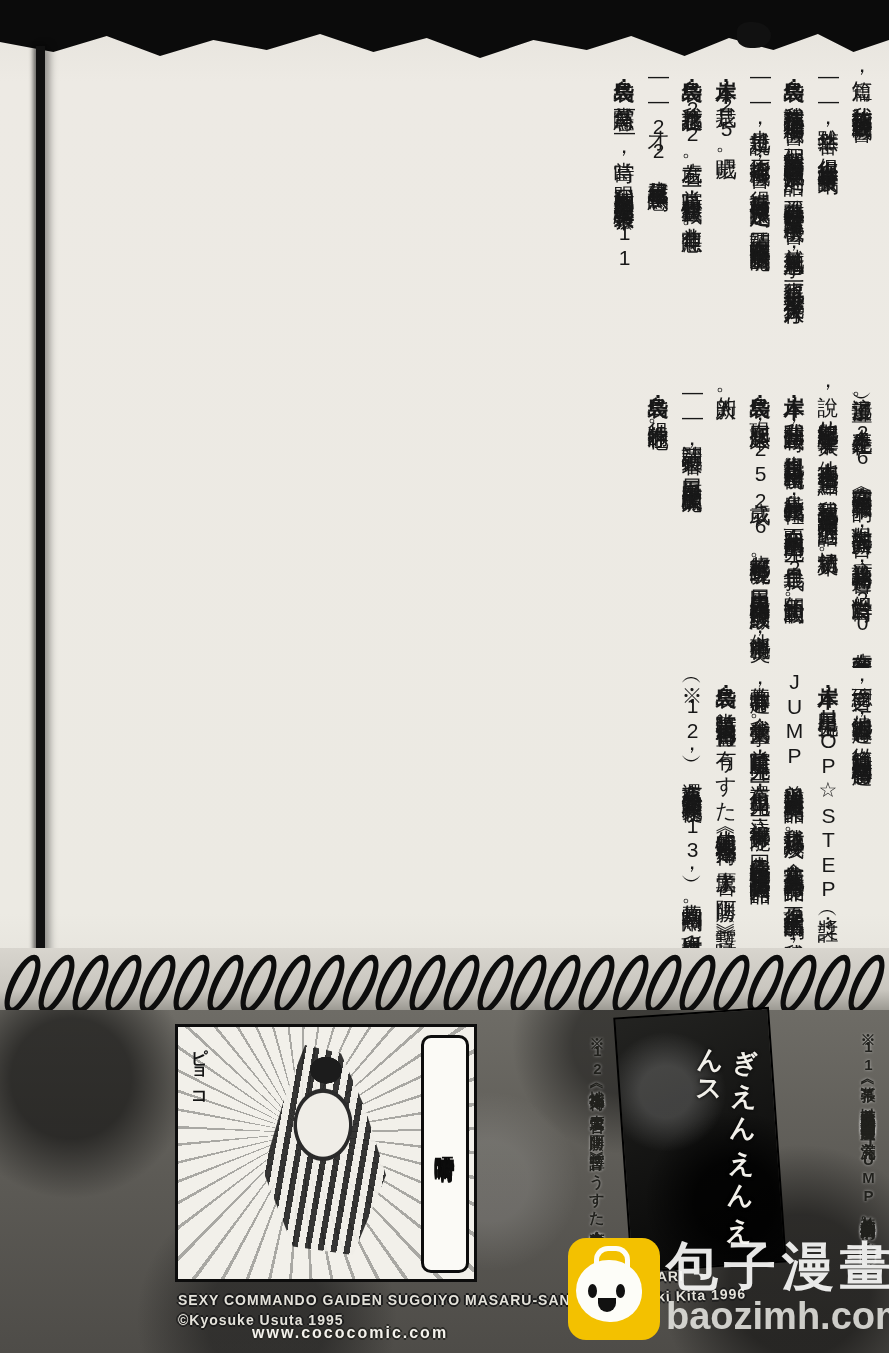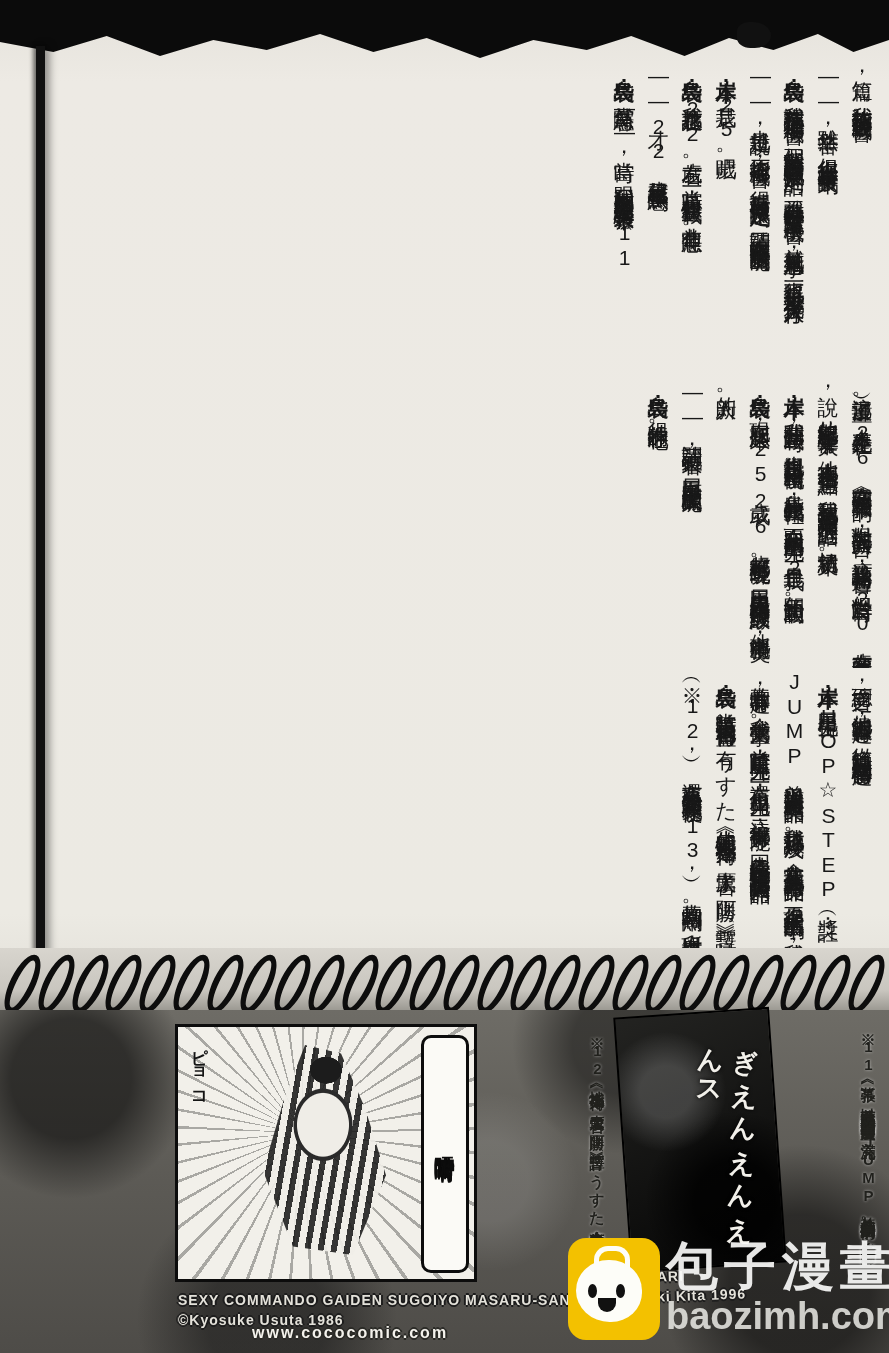--- a/index.html
+++ b/index.html
@@ -170,21 +170,21 @@
     <div class="note note12">※12《性感指令外傳 太厲害了！阿勝！》（暫譯） うすた京介老師的連載出道作品，雖然名叫「外傳」，但並沒有本傳存在。獨特且非現實的搞笑為其特徵。</div>
 
     <div class="panel-left">
       <div class="burst"></div>
       <div class="figure"></div>
       <div class="sfx-left">ピョコ</div>
       <div class="bubble">唔嗬嗬嗬嗬嗬嗬嗬！</div>
     </div>
     <div class="caption cap-left">
       <div>SEXY COMMANDO GAIDEN SUGOIYO MASARU-SAN</div>
-      <div>©Kyosuke Usuta 1986</div>
+      <div>©Kyosuke Usuta 1995</div>
     </div>
 
     <div class="baozi">
       <div class="bun-logo">
         <div class="bun-face">
           <div class="bun-eye l"></div>
           <div class="bun-eye r"></div>
           <div class="bun-mouth"></div>
         </div>
         <div class="bun-knot"></div>

